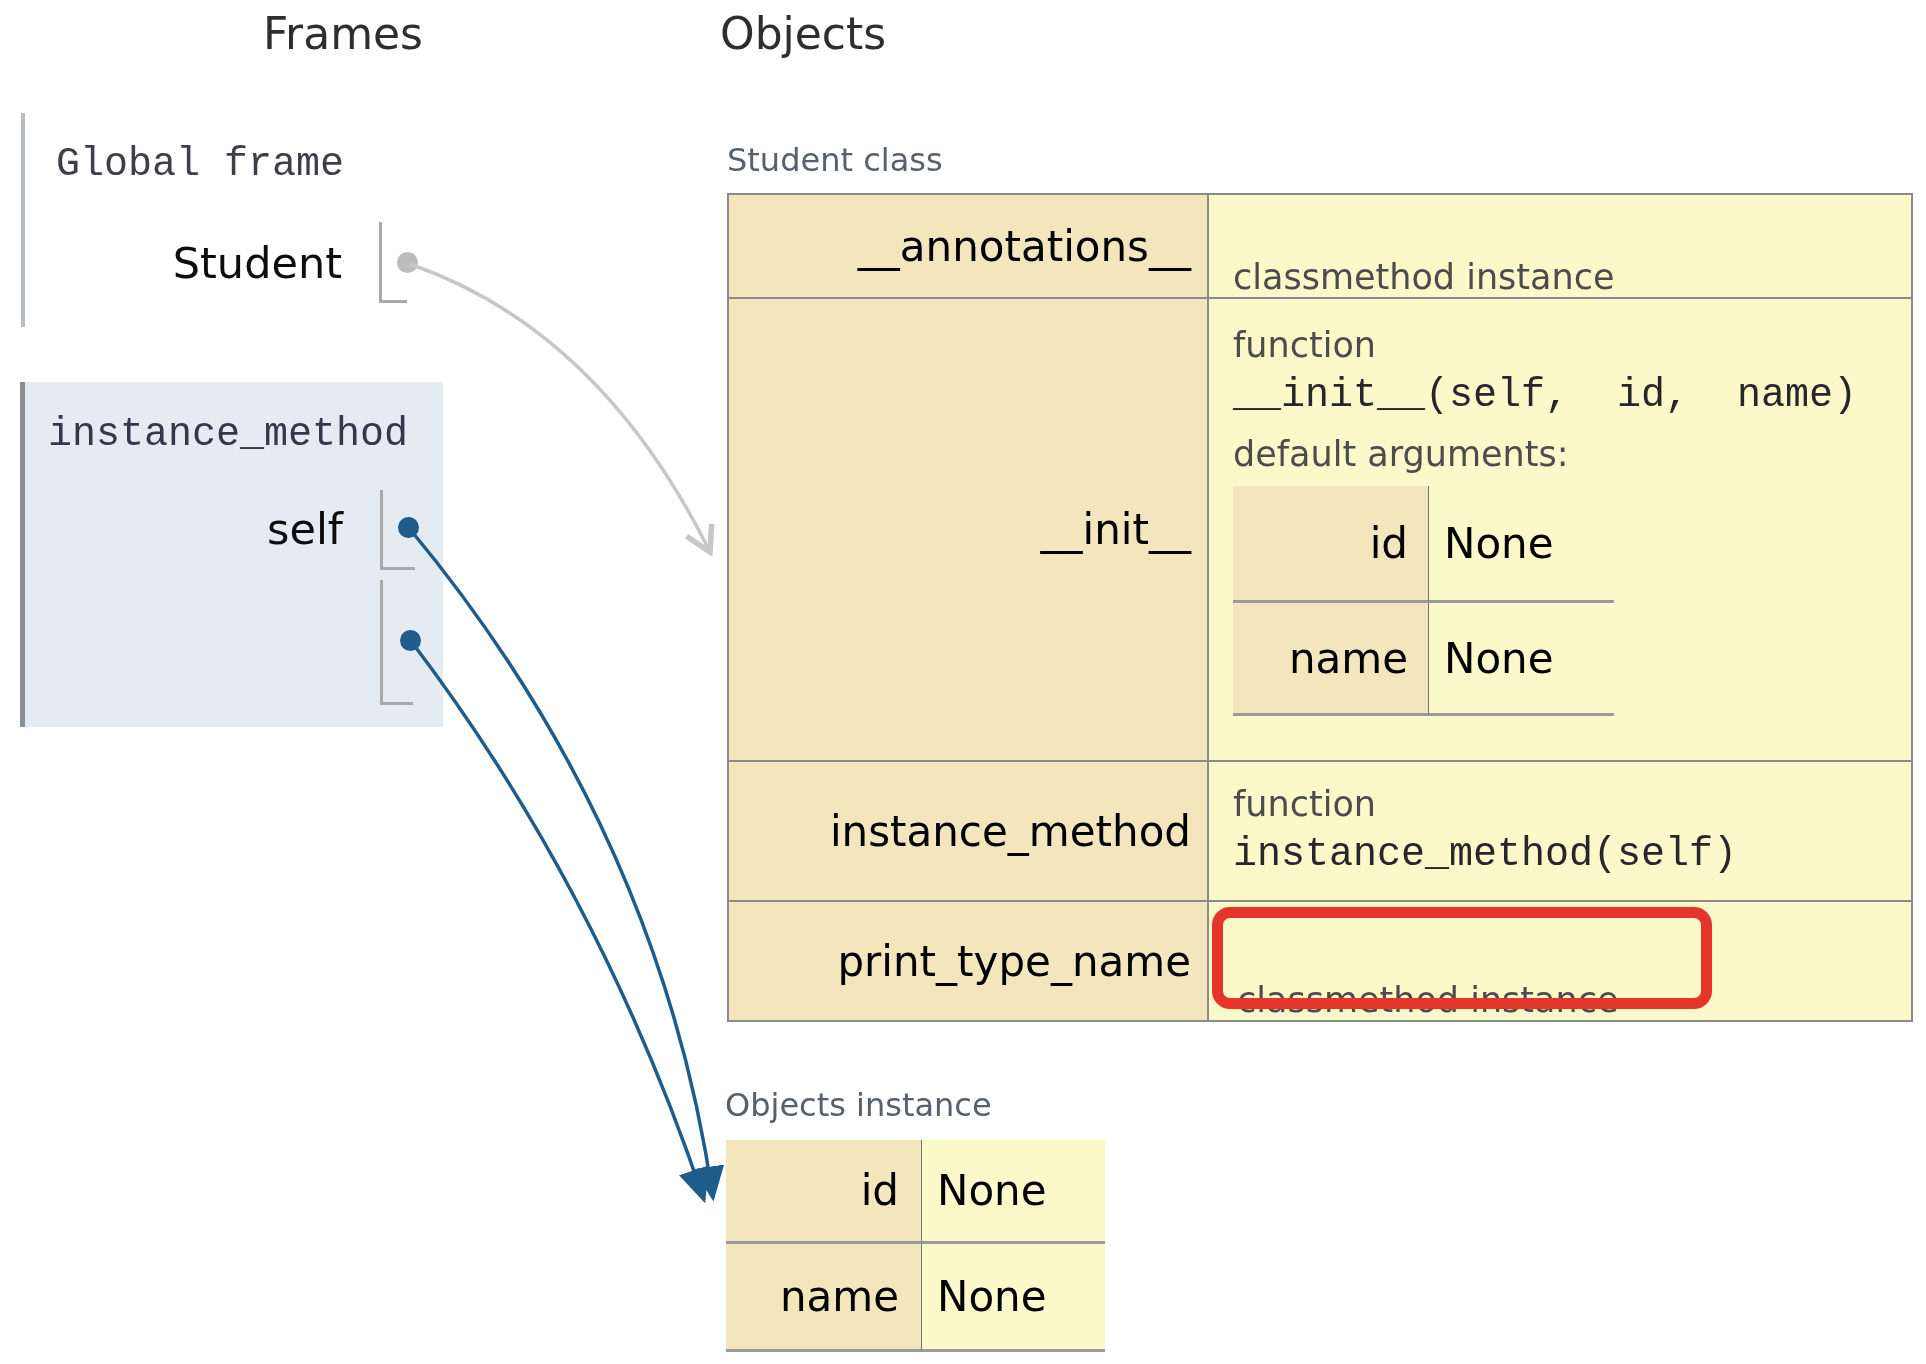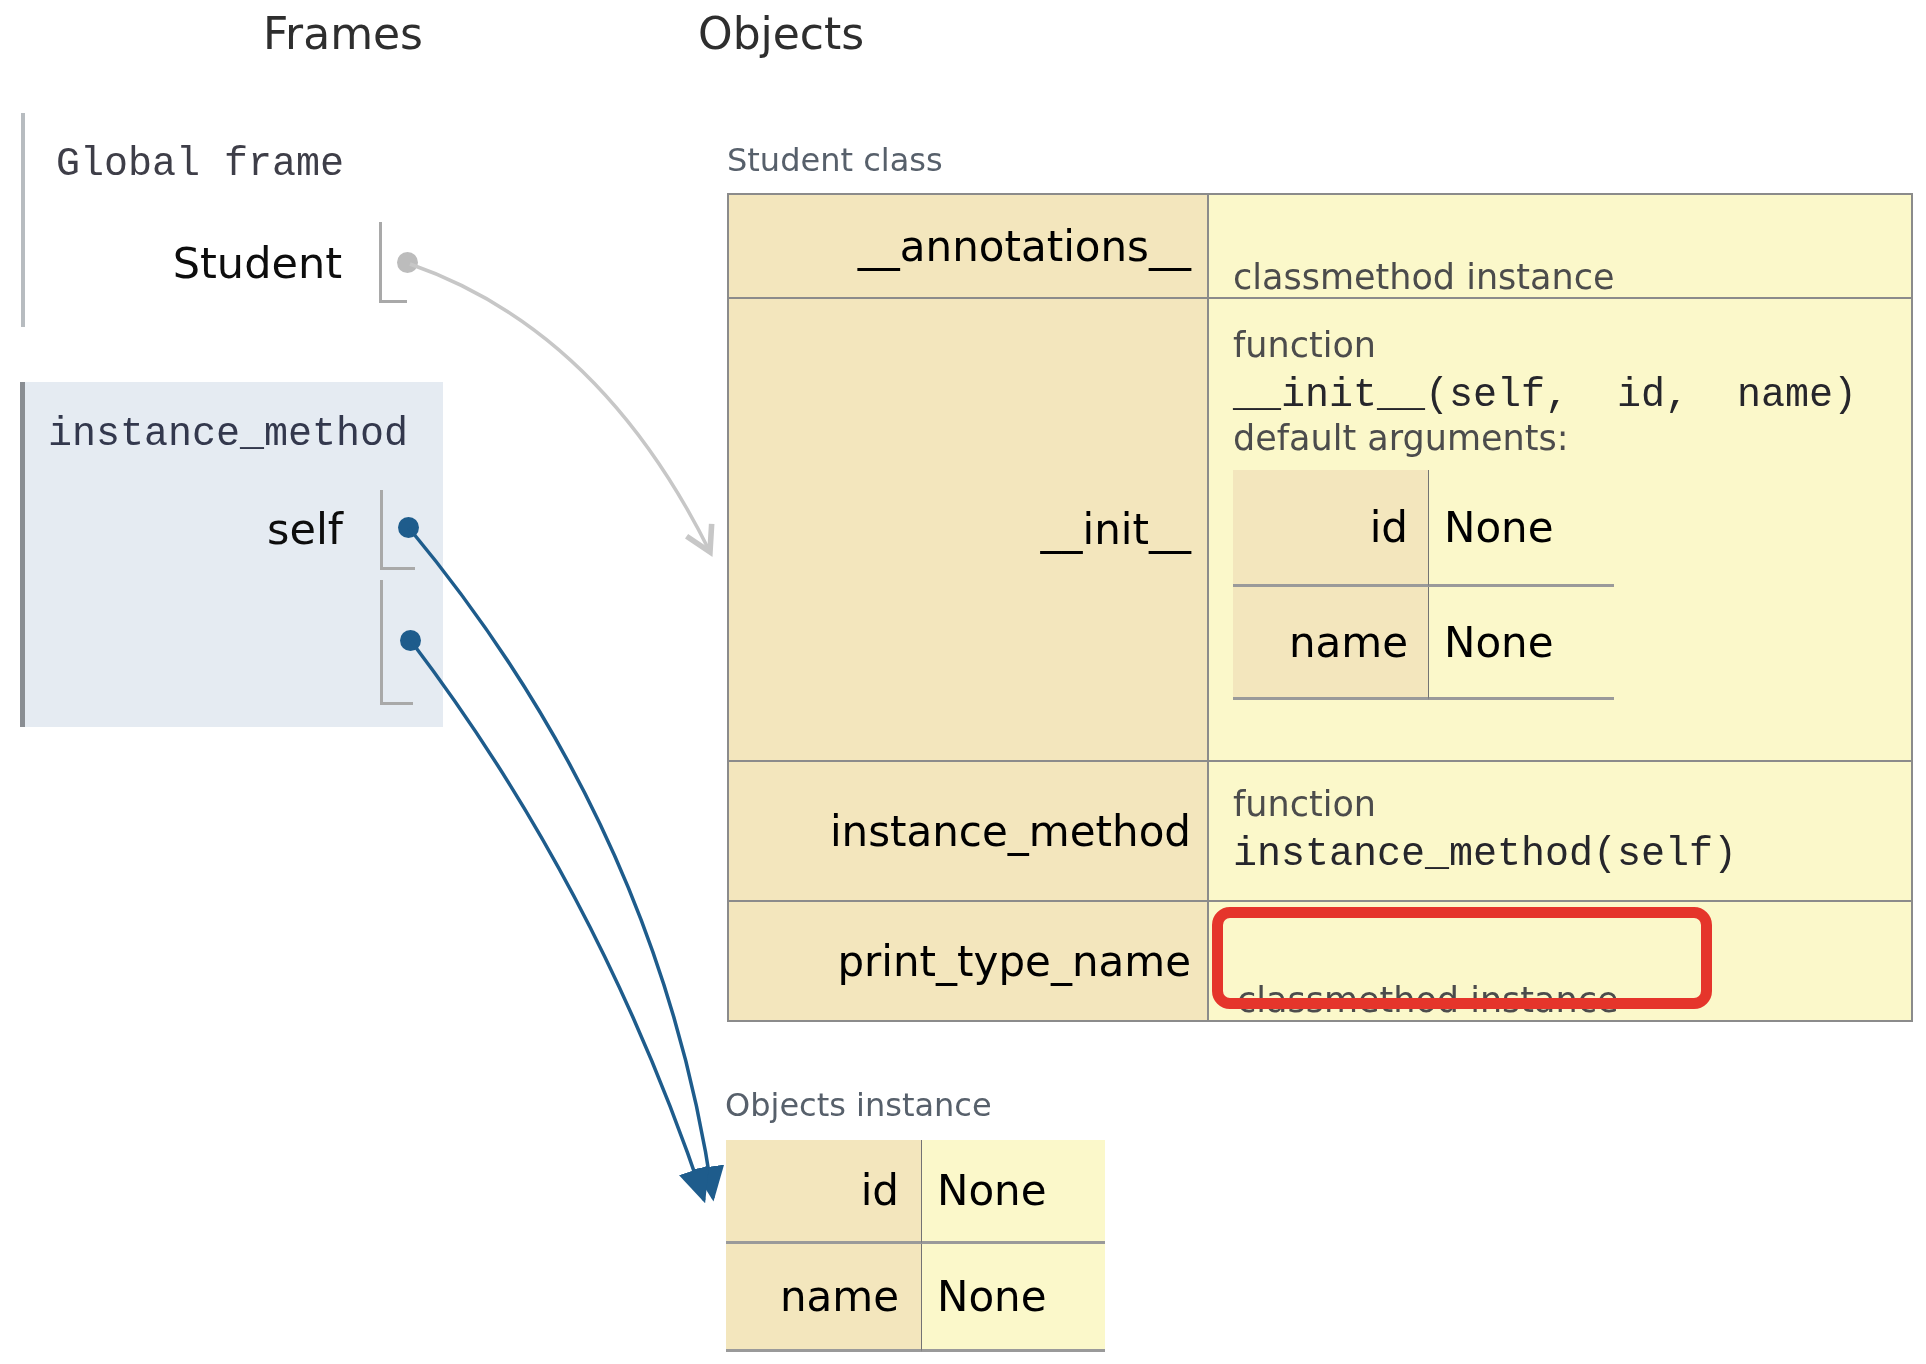--- a/index.html
+++ b/index.html
@@ -58,21 +58,21 @@
   .arrow-blue{stroke:var(--arrow-blue);stroke-width:3.5;fill:none}
   .mk-gray{fill:none;stroke:var(--arrow-gray);stroke-width:1.6}
   .mk-blue{fill:var(--arrow-blue);stroke:none}
 </style>
 </head>
 <body>
 
 <div class="canvas">
 
   <div class="abs col-header" style="left:263px;top:8px">Frames</div>
-  <div class="abs col-header" style="left:698px;top:8px">Objects</div>
+  <div class="abs col-header" style="left:720px;top:8px">Objects</div>
 
   <div class="abs gf-bar" style="left:21px;top:113px;height:214px"></div>
   <div class="abs mono frame-label" style="left:56px;top:142px;color:#3e3e48">Global frame</div>
   <div class="abs var-name" style="left:140px;top:238px;width:202px">Student</div>
   <div class="abs bracket-v" style="left:379px;top:222px;height:80px"></div>
   <div class="abs bracket-h" style="left:379px;top:300px;width:28px"></div>
   <div class="abs dot dot-gray" style="left:397px;top:252px"></div>
 
   <div class="abs frame-box" style="left:20px;top:382px;width:423px;height:345px"></div>
   <div class="abs frame-bar" style="left:20px;top:382px;height:345px"></div>
@@ -108,21 +108,21 @@
       <div class="val-cell center-left">
         <span class="muted">classmethod instance</span>
       </div>
     </div>
 
     <div class="crow" style="height:463px">
       <div class="key-cell">__init__</div>
       <div class="val-cell" style="padding:26px 0 0 24px">
         <div class="muted" style="margin-bottom:8px">function</div>
         <div class="mono code">__init__(self,  id,  name)</div>
-        <div class="muted" style="margin:0 0 12px">default arguments:</div>
+        <div class="muted" style="margin:16px 0 12px">default arguments:</div>
         <div class="inner-table" style="width:381px">
           <div class="irow" style="height:117px">
             <div class="ikey" style="width:196px">id</div>
             <div class="ival" style="width:185px">None</div>
           </div>
           <div class="irow" style="height:113px">
             <div class="ikey" style="width:196px">name</div>
             <div class="ival" style="width:185px">None</div>
           </div>
         </div>

